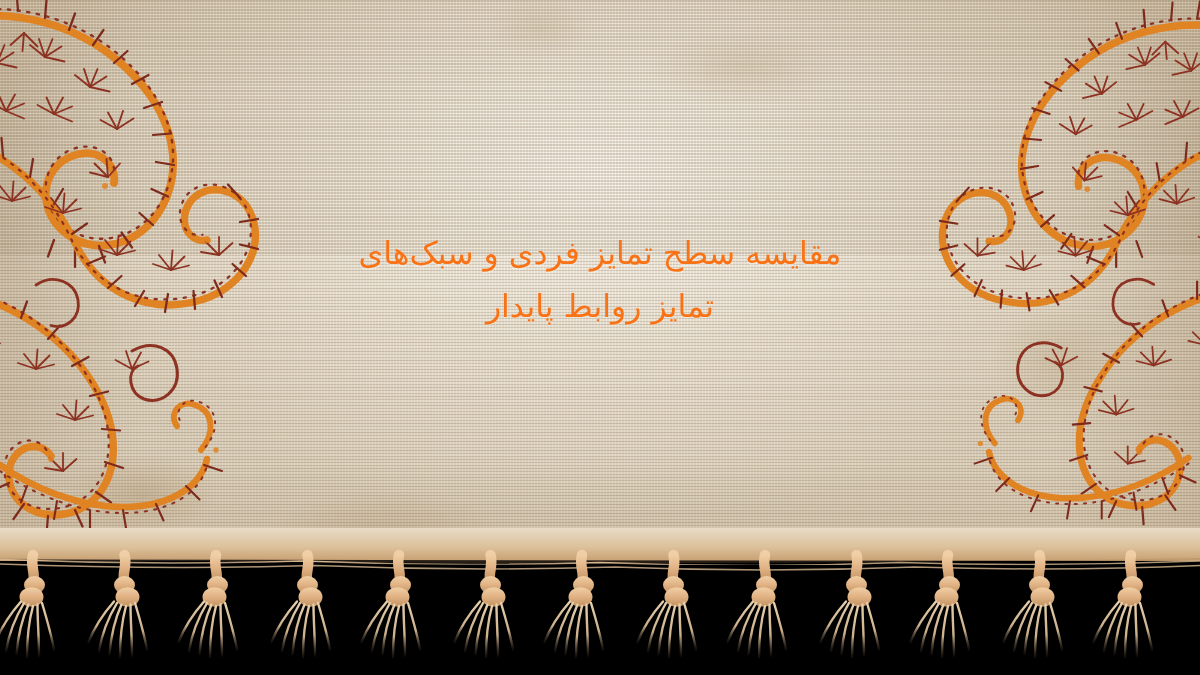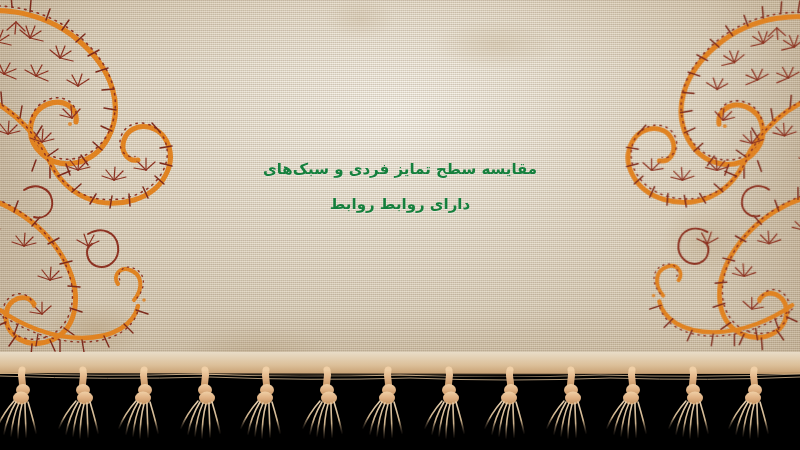--- a/index.html
+++ b/index.html
@@ -54,21 +54,21 @@
   #orn-left{left:-62px;width:272px;height:372px;}
   #orn-right{right:-52px;width:262px;height:372px;transform:scaleX(-1);}
 
   
   #title-block{
     position:absolute;left:0;top:152px;width:800px;
     text-align:center;direction:rtl;
     z-index:6;
   }
   .tline{
-    font-size:15px;font-weight:bold;color:#15803d;
+    font-size:21px;font-weight:normal;color:#f97316;
     line-height:35px;letter-spacing:.1px;
     text-shadow:0 1px 0 rgba(255,255,255,.28);
     white-space:nowrap;
   }
 
   
   #fringe{position:absolute;left:0;top:352px;width:800px;height:98px;z-index:7;}
   #blackzone{position:absolute;left:0;top:374px;width:800px;height:76px;background:#000;}
 </style>
 </head>
@@ -591,21 +591,21 @@
           <circle cx="200" cy="166" r="2"></circle>
         <circle cx="96" cy="312" r="2"></circle>
           <circle cx="180" cy="290" r="1.8"></circle>
         <circle cx="206" cy="306" r="1.8"></circle>
       </g>
     </g>
   </svg>
 
   <div id="title-block">
     <div class="tline">مقایسه سطح تمایز فردی و سبک‌های</div>
-    <div class="tline">دارای روابط روابط</div>
+    <div class="tline">تمایز روابط پایدار</div>
   </div>
 
   <div id="blackzone"></div>
 
   <svg id="fringe" viewBox="0 0 800 98" aria-hidden="true">
     <defs>
       <linearGradient id="cordG" x1="0" y1="0" x2="0" y2="1">
         <stop offset="0" stop-color="#f0cfa6"></stop>
         <stop offset=".5" stop-color="#e0b183"></stop>
         <stop offset="1" stop-color="#c1915f"></stop>

